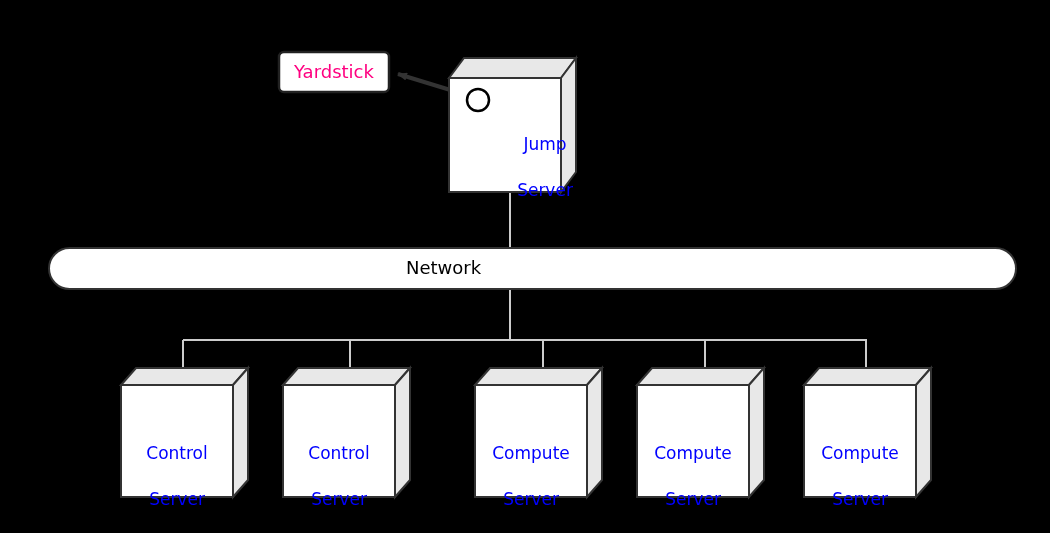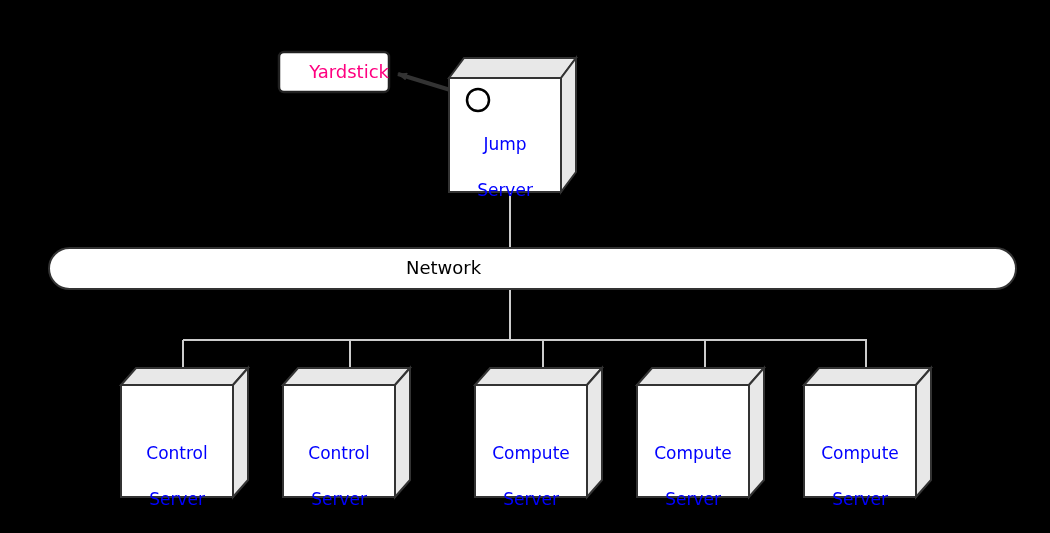--- a/index.html
+++ b/index.html
@@ -27,21 +27,21 @@
     text-align: center;
     color: #0000ff;
     font-family: "DejaVu Sans", sans-serif;
     font-size: 17px;
     line-height: 23px;
     white-space: pre-line;
     pointer-events: none;
   }
   .yardstick-label {
     position: absolute;
-    text-align: right;
+    text-align: center;
     color: #ff0080;
     font-family: "DejaVu Sans", sans-serif;
     font-size: 18px;
     line-height: 22px;
   }
   .network-label {
     position: absolute;
     text-align: center;
     color: #000000;
     font-family: "DejaVu Sans", sans-serif;
@@ -110,21 +110,21 @@
       <polygon points="804,385 819,368 931,368 916,385" fill="#e8e8e8" stroke="#333333" stroke-width="2"></polygon>
       <polygon points="916,385 931,368 931,480 916,497" fill="#e8e8e8" stroke="#333333" stroke-width="2"></polygon>
       <rect x="804" y="385" width="112" height="112" fill="#ffffff" stroke="#333333" stroke-width="2"></rect>
     </g>
   </svg>
 
   <div class="yardstick-label" style="left:279px; top:61px; width:110px;">Yardstick</div>
 
   <div class="network-label" style="left:49px; top:257px; width:789px;">Network</div>
 
-  <div class="cube-label" style="left:449px; top:110px; width:112px;">
+  <div class="cube-label" style="left:449px; top:110px; width:112px;padding-left:40px;">
     <div>Jump</div>
     <div>Server</div>
   </div>
 
   <div class="cube-label" style="left:121px; top:419px; width:112px;">
     <div>Control</div>
     <div>Server</div>
   </div>
   <div class="cube-label" style="left:283px; top:419px; width:112px;">
     <div>Control</div>

